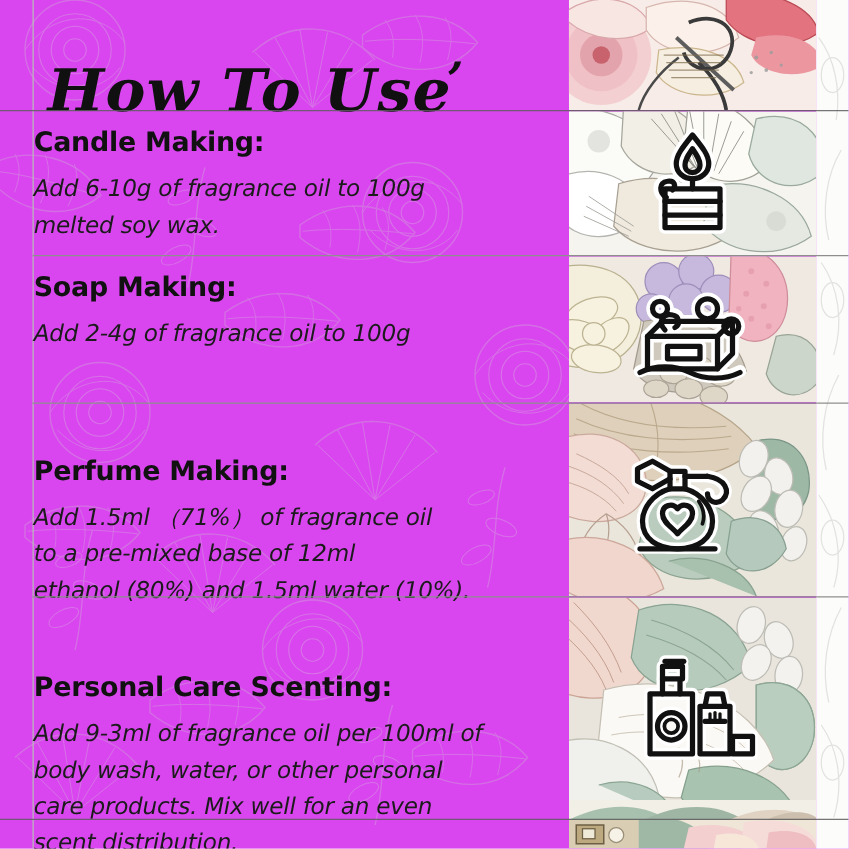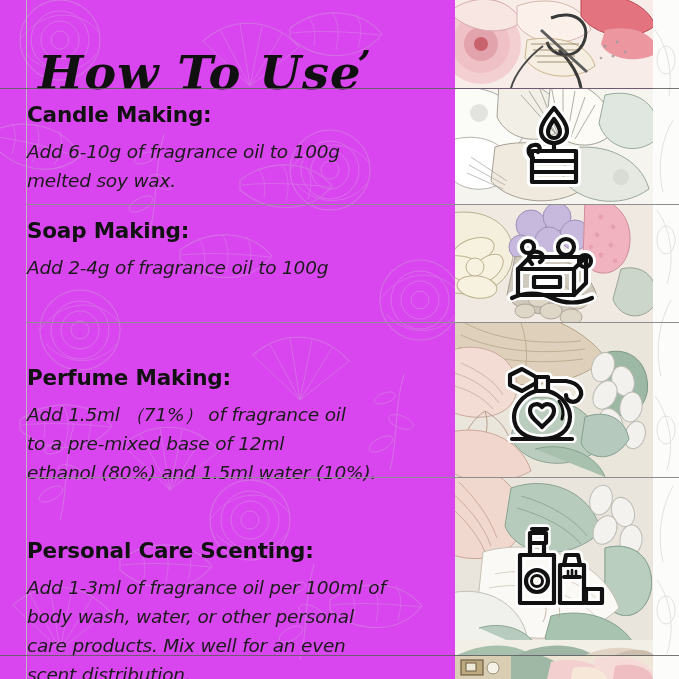--- a/index.html
+++ b/index.html
@@ -562,21 +562,21 @@
       <div class="sec-body">
         <span class="ln">Add 1.5ml （71%） of fragrance oil</span>
         <span class="ln">to a pre-mixed base of 12ml</span>
         <span class="ln">ethanol (80%) and 1.5ml water (10%).</span>
       </div>
     </div>
 
     <div class="section" style="top:490px;margin-top:48px;">
       <div class="sec-head">Personal Care Scenting:</div>
       <div class="sec-body">
-        <span class="ln">Add 1-3ml of fragrance oil per 100ml of</span>
+        <span class="ln">Add 9-3ml of fragrance oil per 100ml of</span>
         <span class="ln">body wash, water, or other personal</span>
         <span class="ln">care products. Mix well for an even</span>
         <span class="ln">scent distribution.</span>
       </div>
     </div>
   </div>
 
   <div class="rule-over" style="top:88px;"></div>
   <div class="rule-inset" style="top:204px;"></div>
   <div class="rule-inset" style="top:322px;"></div>

